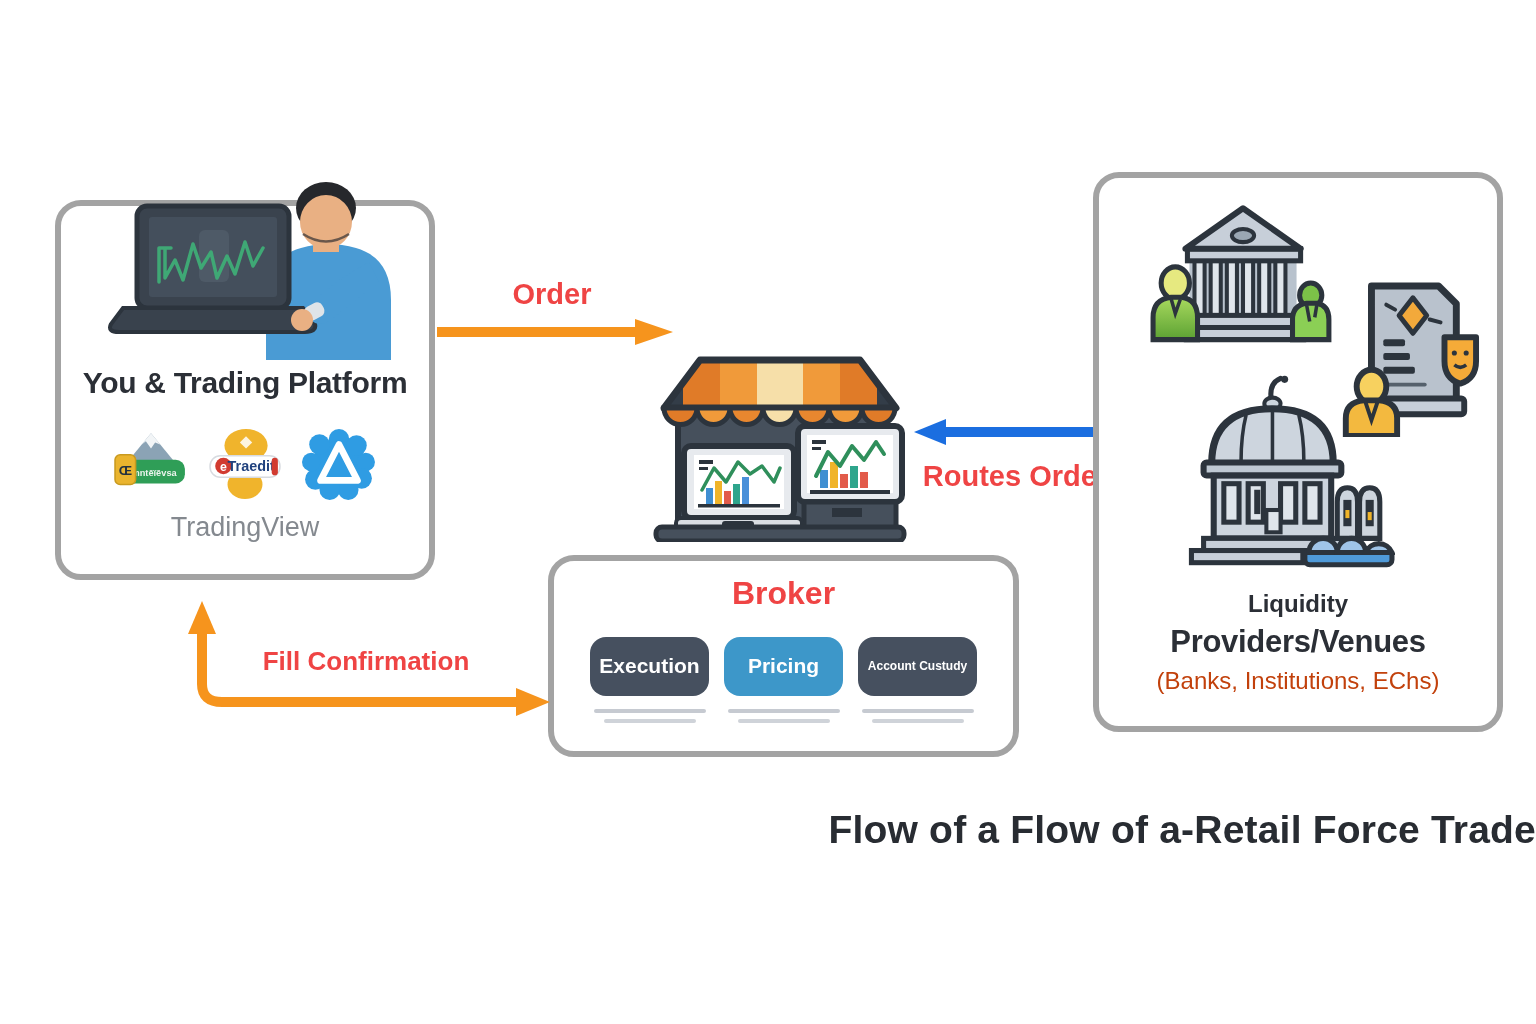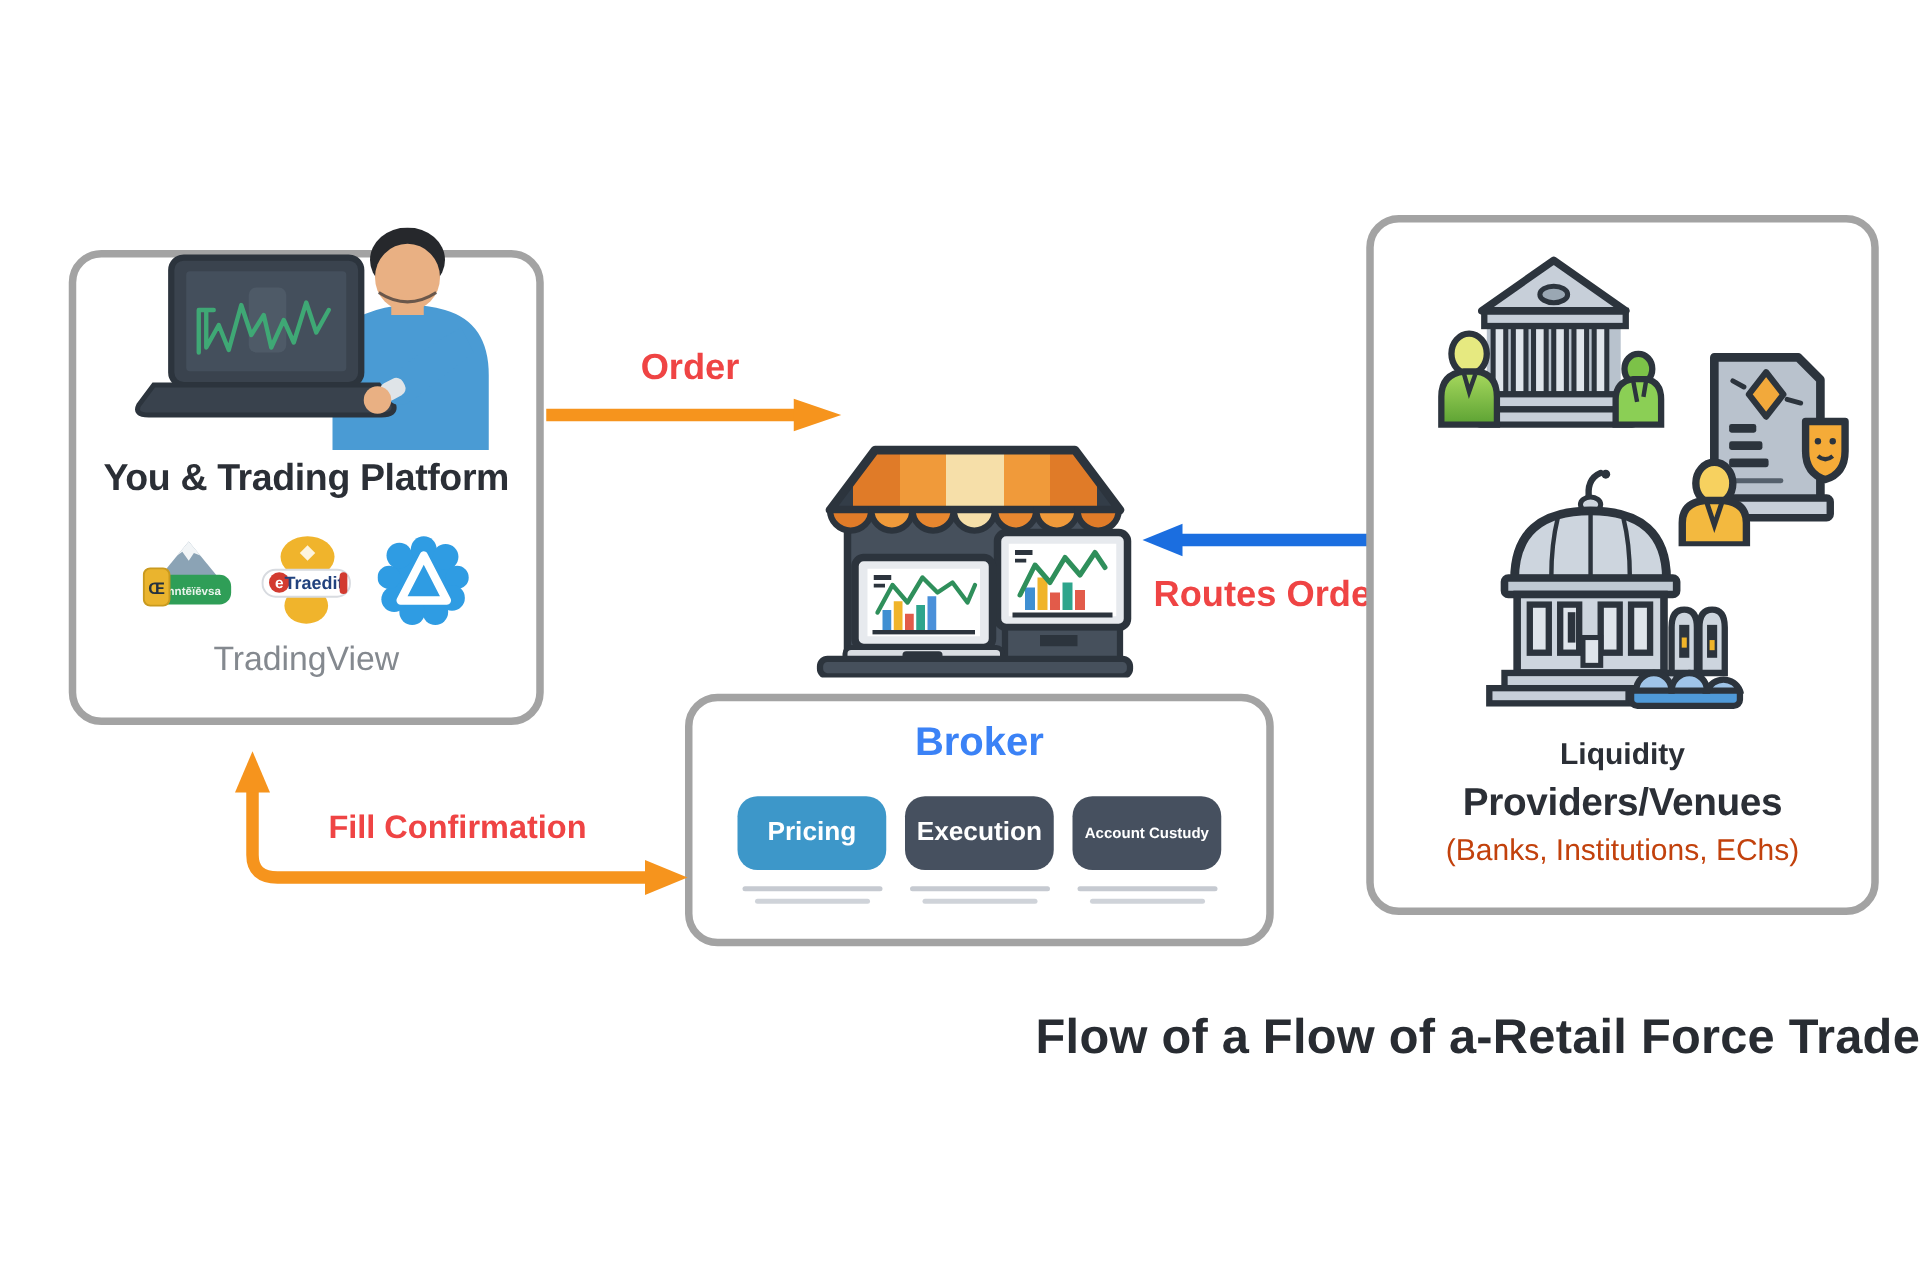--- a/index.html
+++ b/index.html
@@ -11,21 +11,21 @@
   .liquidity-box{left:1093px;top:172px;width:398px;height:548px;}
   .abs{position:absolute;}
   .lbl{position:absolute;font-weight:bold;color:#ef4444;text-align:center;}
   .trader-title{position:absolute;left:0;right:0;top:160px;text-align:center;
                 font-size:30px;font-weight:bold;color:#2b2f36;letter-spacing:-0.3px;}
   .icon-row{position:absolute;left:0;right:0;top:222px;display:flex;justify-content:center;gap:20px;}
   .icon-row svg{width:74px;height:74px;}
   .trader-sub{position:absolute;left:0;right:0;top:306px;text-align:center;
               font-size:27px;color:#84898f;font-weight:500;}
   .broker-title{position:absolute;left:0;right:0;top:14px;text-align:center;
-                font-size:32px;font-weight:bold;color:#3b82f6;}
+                font-size:32px;font-weight:bold;color:#ef4444;}
   .pill-row{position:absolute;left:0;right:0;top:76px;display:flex;justify-content:center;gap:15px;}
   .pill-col{display:flex;flex-direction:column;align-items:center;}
   .pill{min-width:119px;max-width:122px;height:59px;border-radius:16px;display:flex;
         align-items:center;justify-content:center;color:#fff;font-weight:bold;
         font-size:21px;line-height:1.05;text-align:center;padding:0 6px;box-sizing:border-box;}
   .pill-blue{background:#3d97c9;}
   .pill-slate{background:#46505f;}
   .pill-line1{width:112px;height:4px;background:#c6cad1;border-radius:2px;margin-top:13px;}
   .pill-line2{width:92px;height:4px;background:#cfd3d9;border-radius:2px;margin-top:6px;}
   .liq-text{position:absolute;left:0;right:0;top:412px;text-align:center;}
@@ -188,26 +188,26 @@
     <rect x="28" y="168" width="126" height="13" rx="5" fill="#d9dde2" stroke="#2c343d" stroke-width="4"></rect>
     <rect x="74" y="171" width="32" height="7" rx="3" fill="#2c343d"></rect>
 
     <rect x="8" y="177" width="248" height="14" rx="6" fill="#46505c" stroke="#2c343d" stroke-width="5"></rect>
   </svg>
 
   <div class="box broker-box">
     <div class="broker-title">Broker</div>
     <div class="pill-row">
       <div class="pill-col">
-        <div class="pill pill-blue">Pricing</div>
+        <div class="pill pill-slate">Execution</div>
         <div class="pill-line1"></div>
         <div class="pill-line2"></div>
       </div>
       <div class="pill-col">
-        <div class="pill pill-slate">Execution</div>
+        <div class="pill pill-blue">Pricing</div>
         <div class="pill-line1"></div>
         <div class="pill-line2"></div>
       </div>
       <div class="pill-col">
         <div class="pill pill-slate" style="font-size:12px;">Account Custudy</div>
         <div class="pill-line1"></div>
         <div class="pill-line2"></div>
       </div>
     </div>
   </div>

